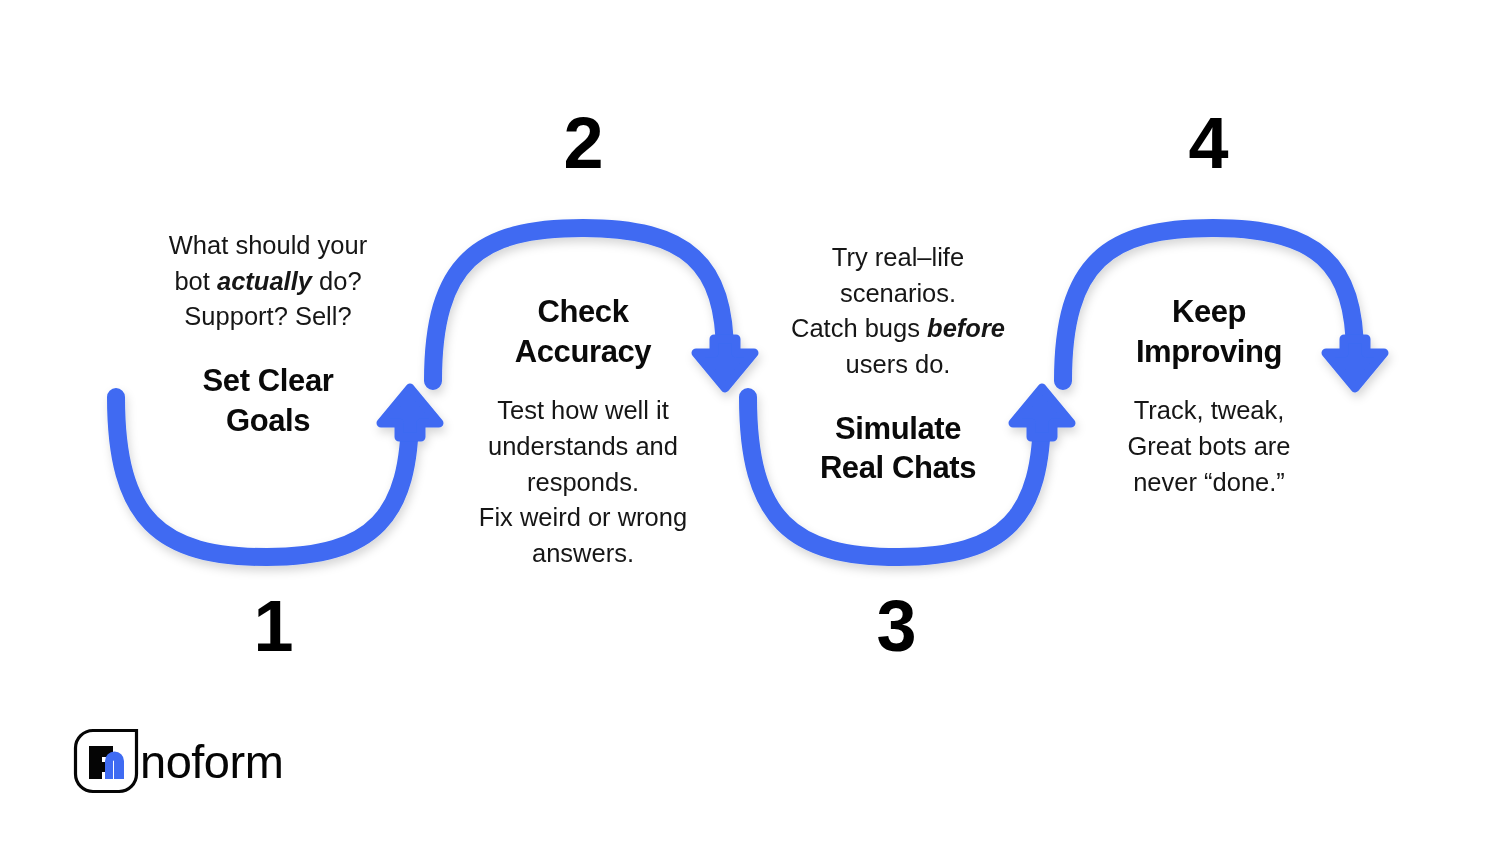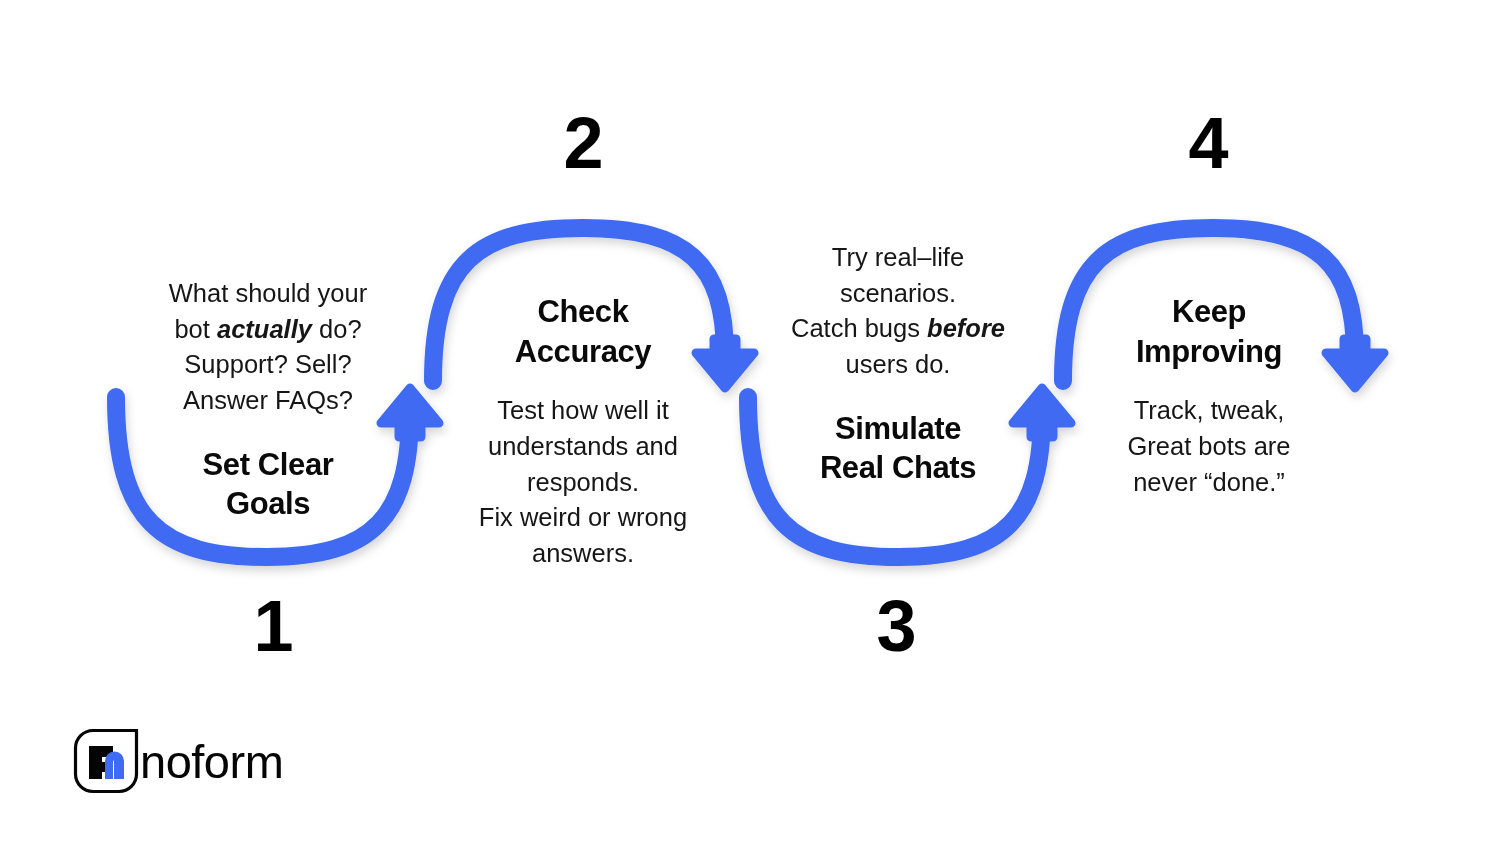--- a/index.html
+++ b/index.html
@@ -64,21 +64,21 @@
   }
   .body-text b, .heading b {
     font-weight: normal;
   }
   .body-text i {
     font-style: italic;
     font-weight: bold;
   }
 
   
-  .b1 { left: 132px; top: 228px; width: 272px; margin-top: 48px; }
+  .b1 { left: 132px; top: 228px; width: 272px; }
   .b1 .body-text { margin: 0; }
   .b1 .heading { margin-top: 26px; }
 
   
   .b2 { left: 452px; top: 292px; width: 262px; }
   .b2 .heading { margin: 0; }
   .b2 .body-text { margin-top: 22px; }
 
   
   .b3 { left: 764px; top: 240px; width: 268px; }
@@ -141,21 +141,20 @@
   <div class="step-num num-1">1</div>
   <div class="step-num num-2">2</div>
   <div class="step-num num-3">3</div>
   <div class="step-num num-4">4</div>
 
   <div class="block b1">
     <div class="body-text">
       <div>What should your</div>
       <div><span>bot </span><i>actually</i><span> do?</span></div>
       <div>Support? Sell?</div>
-      <div>Answer FAQs?</div>
     </div>
     <div class="heading">
       <div>Set Clear</div>
       <div>Goals</div>
     </div>
   </div>
 
   <div class="block b2">
     <div class="heading">
       <div>Check</div>

